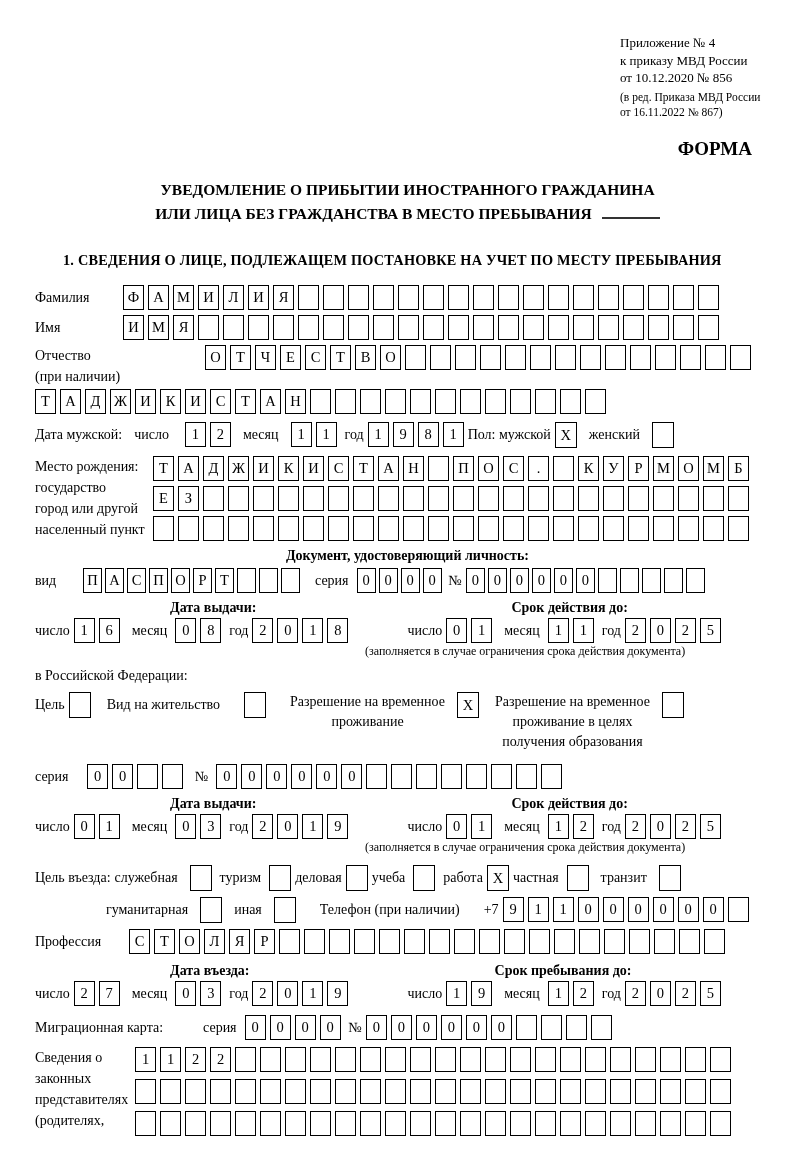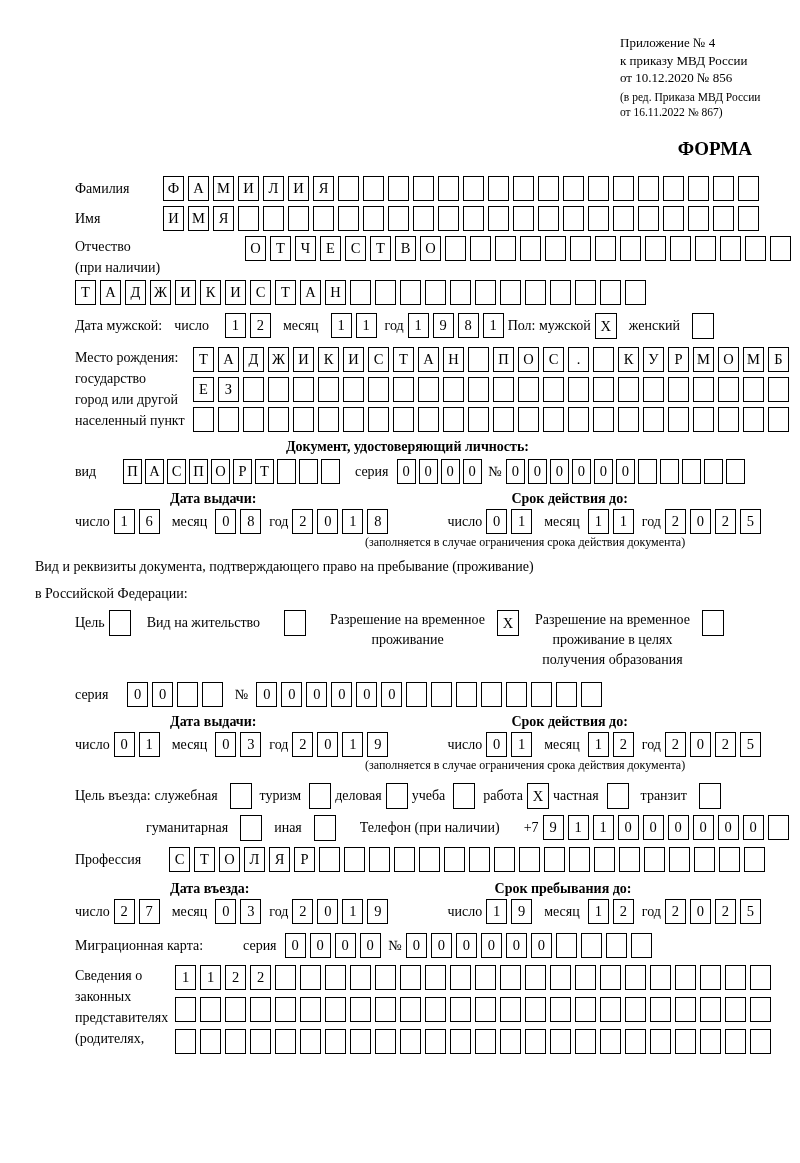--- a/index.html
+++ b/index.html
@@ -11,21 +11,21 @@
   .appendix { margin-left:585px; width:185px; font-size:13px; line-height:1.35; }
   .appendix .small { font-size:11.5px; margin-top:3px; line-height:1.3; }
   .forma { text-align:right; padding-right:28px; font-weight:bold; font-size:19px; margin-top:18px; }
 
   
   .title { text-align:center; font-weight:bold; font-size:15.5px; line-height:1.55; margin-top:18px; }
   .title-blank { display:inline-block; width:58px; border-bottom:2px solid #333; height:12px; margin-left:10px; }
   .sec-heading { font-weight:bold; font-size:14.3px; margin-top:26px; margin-left:28px; letter-spacing:0.2px; }
 
   
-  .row { display:flex; align-items:flex-start; flex-wrap:nowrap;margin-left:40px; }
+  .row { display:flex; align-items:flex-start; flex-wrap:nowrap; }
   .lbl { font-size:14px; line-height:26px; white-space:nowrap; }
   .lbl2 { font-size:14px; line-height:1.5; }
   .cells { display:flex; flex-wrap:nowrap; }
   .cell { display:inline-block; width:19px; height:23px; border:1.5px solid #000; margin-right:4px; text-align:center; font-size:14.5px; line-height:23px; flex:none; }
   .tight .cell { width:17px; margin-right:3px; }
   .cbox { display:inline-block; width:20px; height:24px; border:1.5px solid #000; text-align:center; font-size:14.5px; line-height:24px; flex:none; }
   .w88 { width:88px; flex:none; }
   .w112 { width:118px; flex:none; }
   .w100 { width:100px; flex:none; }
   .w165 { width:170px; flex:none; }
@@ -48,21 +48,26 @@
     <div>к приказу МВД России</div>
     <div>от 10.12.2020 № 856</div>
     <div class="small">
       <div>(в ред. Приказа МВД России</div>
       <div>от 16.11.2022 № 867)</div>
     </div>
   </div>
 
   <div class="forma">ФОРМА</div>
 
-
+  <div class="title">
+    <div>УВЕДОМЛЕНИЕ О ПРИБЫТИИ ИНОСТРАННОГО ГРАЖДАНИНА</div>
+    <div><span>ИЛИ ЛИЦА БЕЗ ГРАЖДАНСТВА В МЕСТО ПРЕБЫВАНИЯ</span><span class="title-blank"></span></div>
+  </div>
+
+  <div class="sec-heading">1. СВЕДЕНИЯ О ЛИЦЕ, ПОДЛЕЖАЩЕМ ПОСТАНОВКЕ НА УЧЕТ ПО МЕСТУ ПРЕБЫВАНИЯ</div>
 
   <div class="row mt16">
     <div class="lbl w88">Фамилия</div>
     <div class="cells">
         <span class="cell">Ф</span>
         <span class="cell">А</span>
         <span class="cell">М</span>
         <span class="cell">И</span>
         <span class="cell">Л</span>
         <span class="cell">И</span>
@@ -388,21 +393,20 @@
       <span class="gap4"></span>
     <span class="cells">
         <span class="cell">2</span>
         <span class="cell">0</span>
         <span class="cell">2</span>
         <span class="cell">5</span>
       </span>
   </div>
   <div class="footnote" style="margin-left:330px;">(заполняется в случае ограничения срока действия документа)</div>
 
-  <div class="lbl2 mt6">Вид и реквизиты документа, подтверждающего право на пребывание (проживание)</div>
   <div class="lbl2 mt6">в Российской Федерации:</div>
 
   <div class="row mt6">
     <span class="lbl">Цель</span>
     <span class="gap4"></span>
     <span class="cbox"></span>
     <span class="gap16"></span>
     <span class="lbl">Вид на жительство</span>
     <span class="gap24"></span>
     <span class="cbox"></span>

